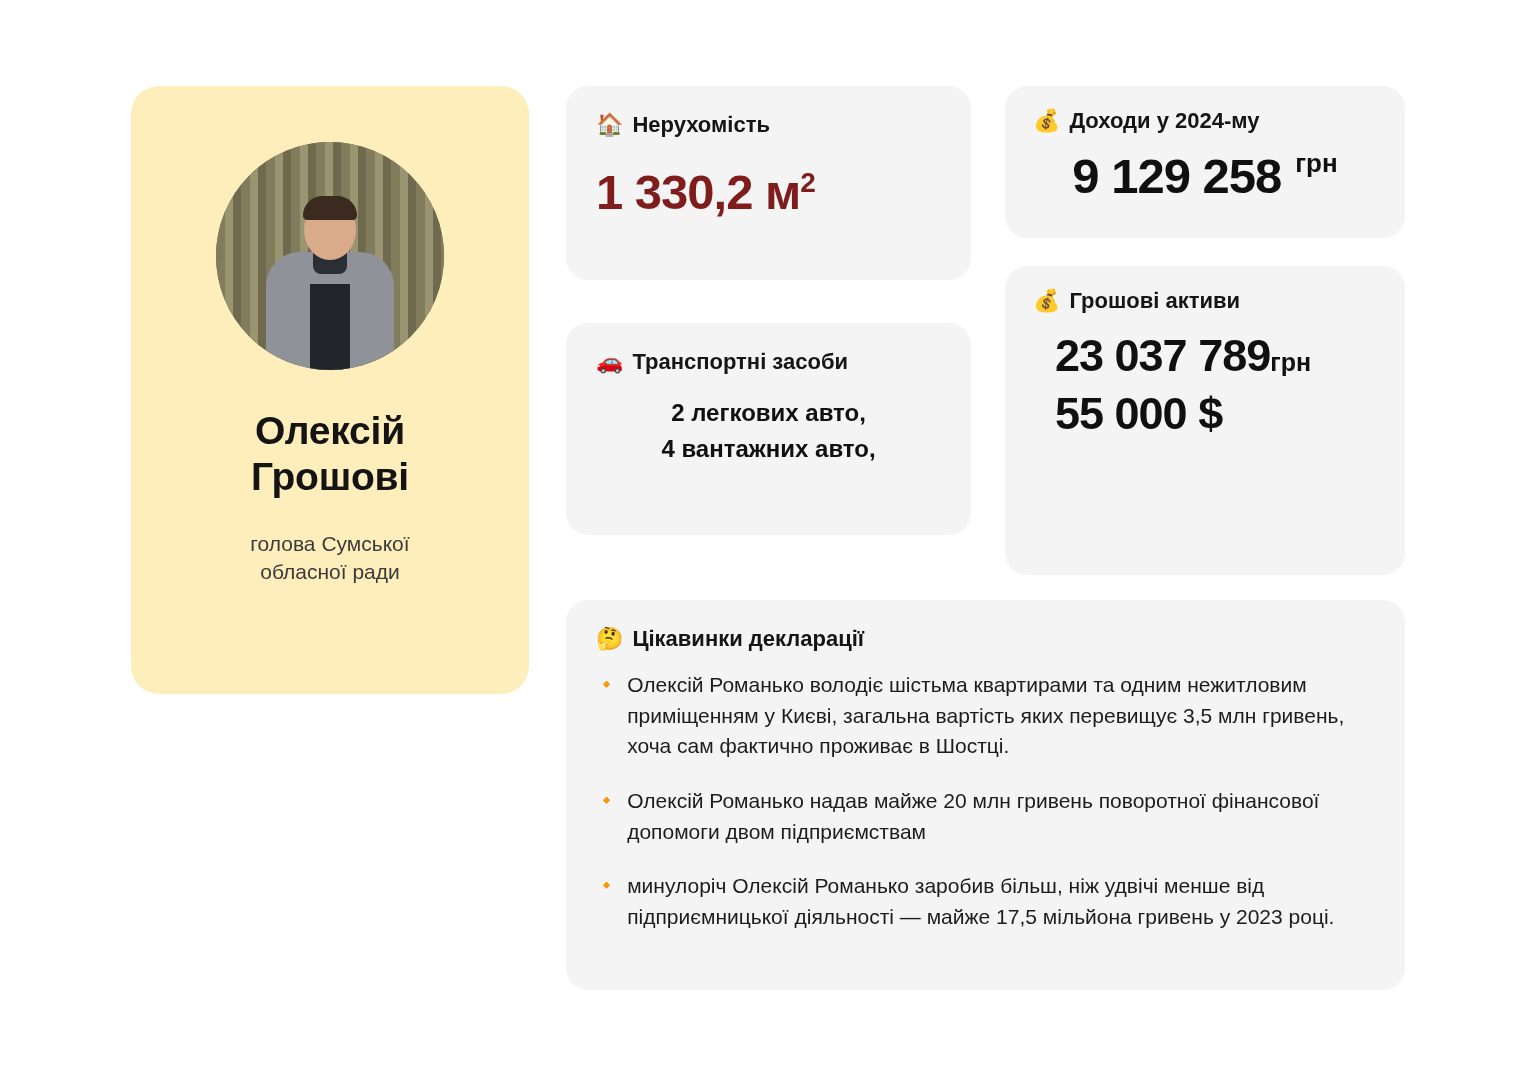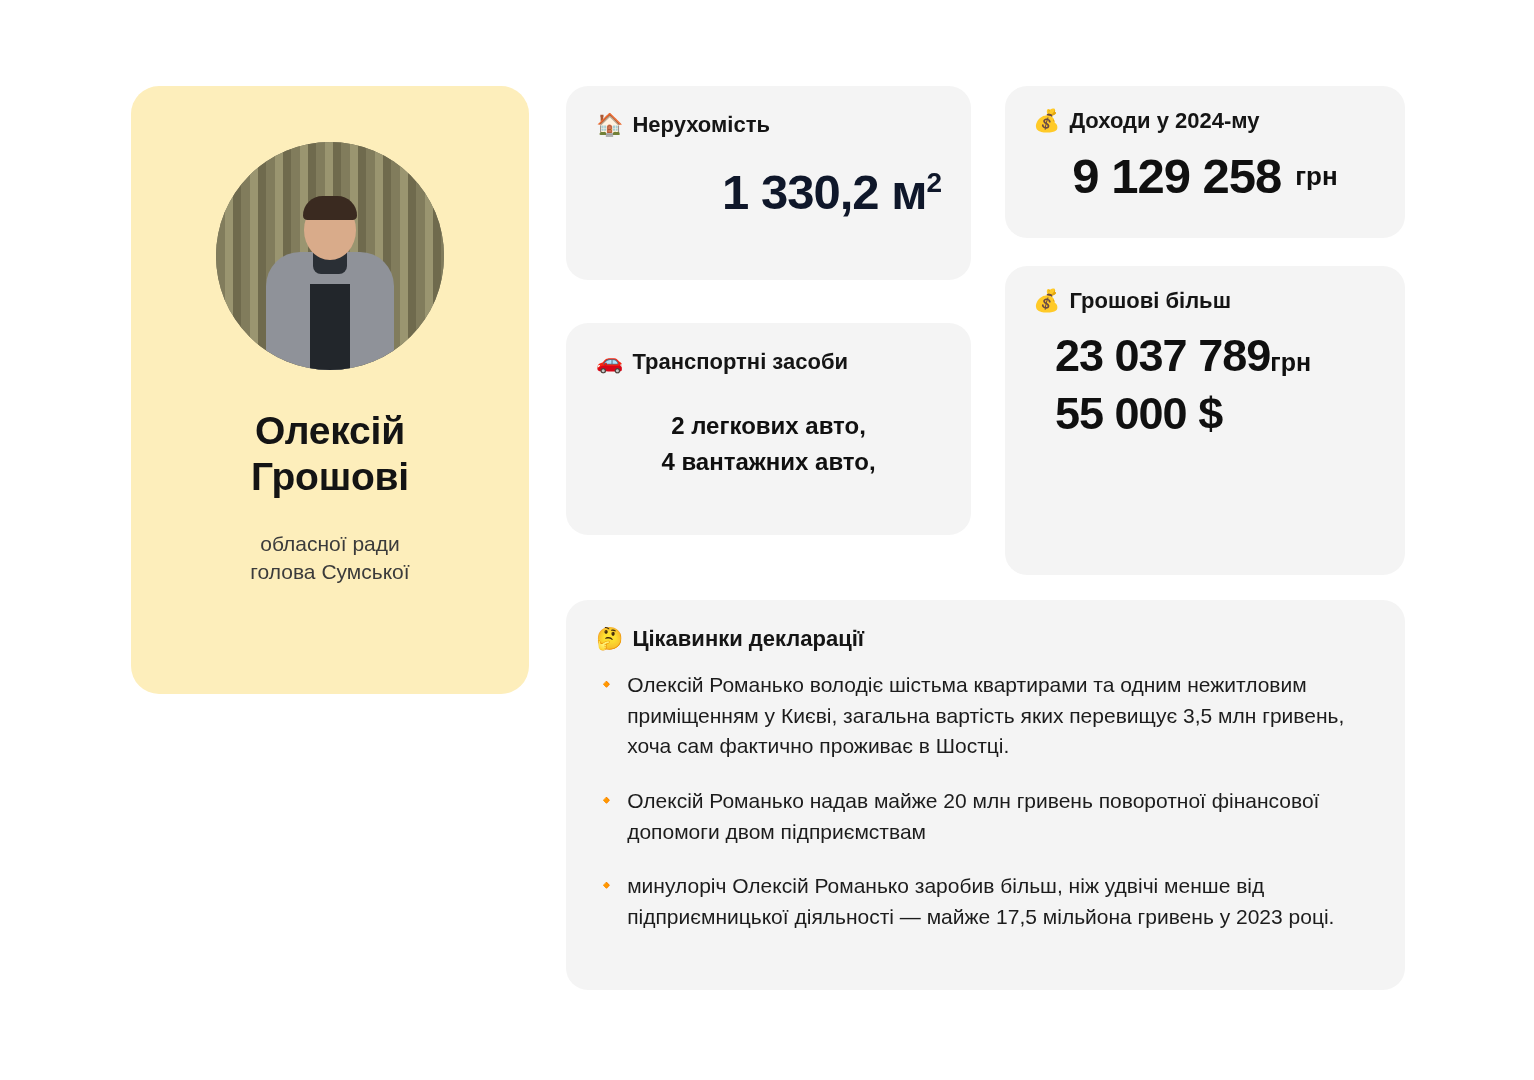--- a/index.html
+++ b/index.html
@@ -135,48 +135,48 @@
 
   
   #card-realestate {
     left: 566px; top: 86px; width: 405px; height: 194px;
     padding: 26px 30px;
   }
   .big-value {
     font-size: 49px;
     font-weight: 700;
     letter-spacing: -1px;
-    color: #0f172a;
-    text-align: right;
+    color: #7f1d1d;
+    text-align: left;
     margin-top: 26px;
   }
   .big-value sup { font-size: 28px; vertical-align: super; }
 
   
   #card-vehicles {
     left: 566px; top: 323px; width: 405px; height: 212px;
     padding: 26px 30px;
   }
   .veh-list {
-    margin-top: 33px;
+    margin-top: 20px;
     text-align: center;
     font-size: 24px;
     font-weight: 700;
     line-height: 1.52;
     color: #101010;
   }
 
   
   #card-income {
     left: 1005px; top: 86px; width: 400px; height: 152px;
     padding: 22px 28px;
   }
   .money-row {
     display: flex;
-    align-items: center;
+    align-items: flex-start;
     justify-content: center;
     gap: 14px;
     margin-top: 14px;
   }
   .money-main {
     font-size: 49px;
     font-weight: 700;
     letter-spacing: -1px;
     color: #101010;
   }
@@ -242,22 +242,22 @@
       <div class="shirt"></div>
       <div class="neck"></div>
       <div class="head"></div>
       <div class="hair"></div>
     </div>
     <div class="person-name">
       <div>Олексій</div>
       <div>Грошові</div>
     </div>
     <div class="person-role">
+      <div>голова Сумської</div>
       <div>обласної ради</div>
-      <div>голова Сумської</div>
     </div>
   </div>
 
   <div class="card" id="card-realestate">
     <div class="card-head">
       <span class="card-emoji">🏠</span>
       <span>Нерухомість</span>
     </div>
     <div class="big-value">
       <span>1 330,2 м</span><sup>2</sup>
@@ -282,21 +282,21 @@
     </div>
     <div class="money-row">
       <span class="money-main">9 129 258</span>
       <span class="money-cur">грн</span>
     </div>
   </div>
 
   <div class="card" id="card-assets">
     <div class="card-head">
       <span class="card-emoji">💰</span>
-      <span>Грошові більш</span>
+      <span>Грошові активи</span>
     </div>
     <div class="assets-rows">
       <div class="row">
         <span class="amount">23 037 789</span>
         <span class="unit">грн</span>
       </div>
       <div class="row">
         <span class="amount">55 000 $</span>
         <span class="unit"></span>
       </div>

